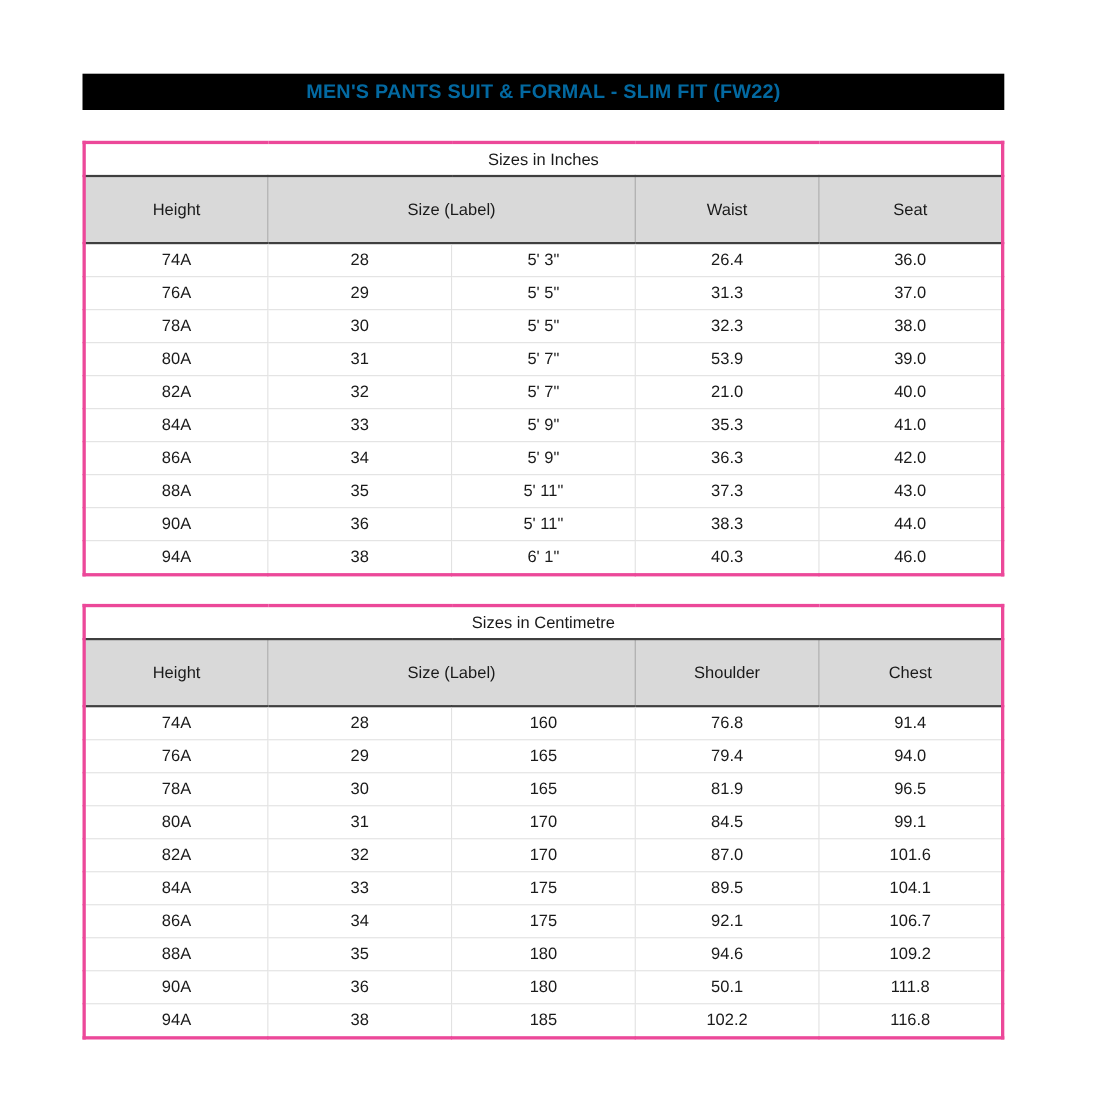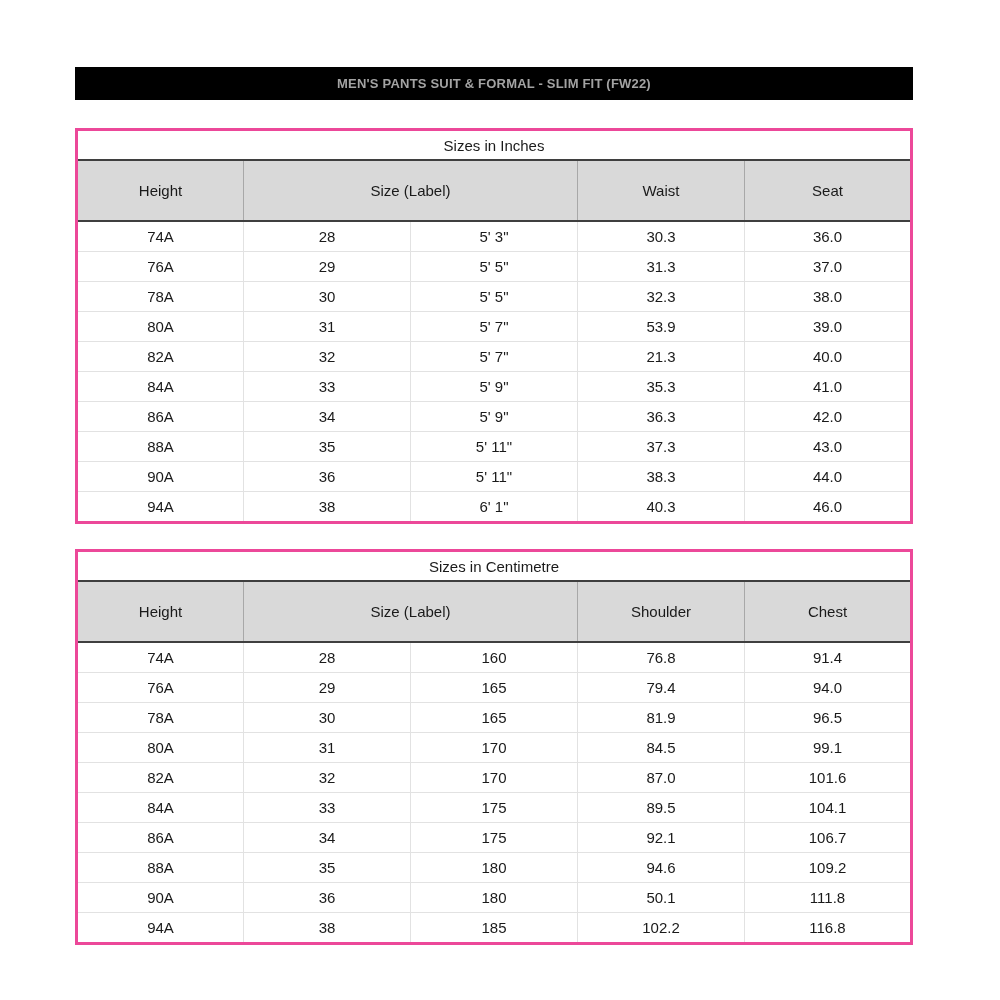--- a/index.html
+++ b/index.html
@@ -16,26 +16,26 @@
     background: #ffffff;
     overflow: hidden;
   }
   .title-bar {
     position: absolute;
     left: 75px;
     top: 67px;
     width: 838px;
     height: 33px;
     background: #000000;
-    color: #a3a3a3;
+    color: #0369a1;
     display: flex;
     align-items: center;
     justify-content: center;
     font-weight: bold;
-    font-size: 13px;
+    font-size: 18px;
     letter-spacing: 0.2px;
   }
   table.size-table {
     position: absolute;
     left: 75px;
     width: 838px;
     border-collapse: collapse;
     table-layout: fixed;
     font-size: 15px;
     border: 3px solid #ec4899;
@@ -97,21 +97,21 @@
         <th colspan="2">Size (Label)</th>
         <th>Waist</th>
         <th>Seat</th>
       </tr>
     </thead>
     <tbody>
         <tr>
           <td>74A</td>
           <td>28</td>
           <td>5' 3"</td>
-          <td>30.3</td>
+          <td>26.4</td>
           <td>36.0</td>
         </tr>
         <tr>
           <td>76A</td>
           <td>29</td>
           <td>5' 5"</td>
           <td>31.3</td>
           <td>37.0</td>
         </tr>
         <tr>
@@ -125,21 +125,21 @@
           <td>80A</td>
           <td>31</td>
           <td>5' 7"</td>
           <td>53.9</td>
           <td>39.0</td>
         </tr>
         <tr>
           <td>82A</td>
           <td>32</td>
           <td>5' 7"</td>
-          <td>21.3</td>
+          <td>21.0</td>
           <td>40.0</td>
         </tr>
         <tr>
           <td>84A</td>
           <td>33</td>
           <td>5' 9"</td>
           <td>35.3</td>
           <td>41.0</td>
         </tr>
         <tr>

